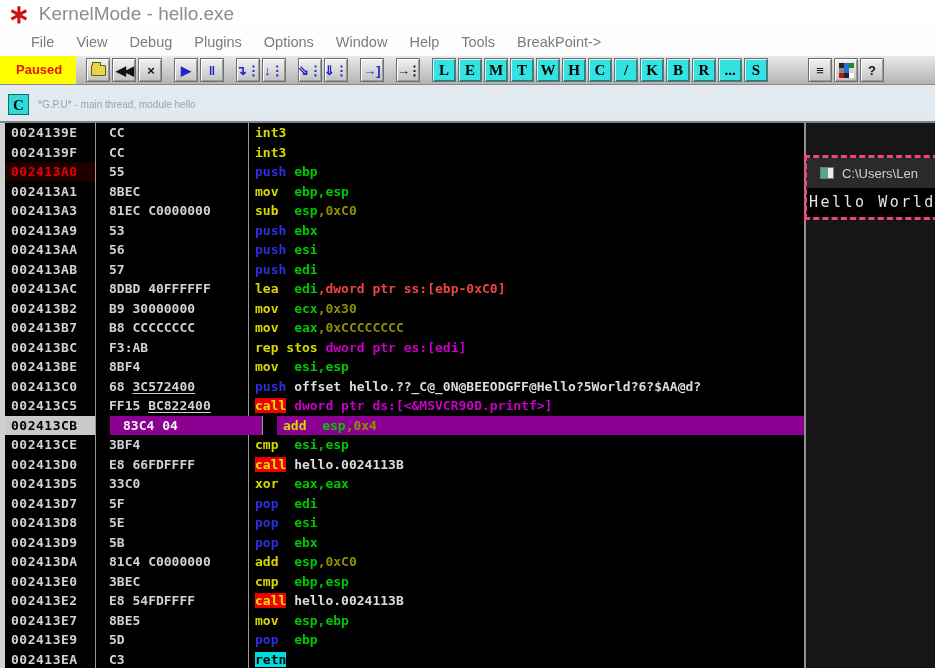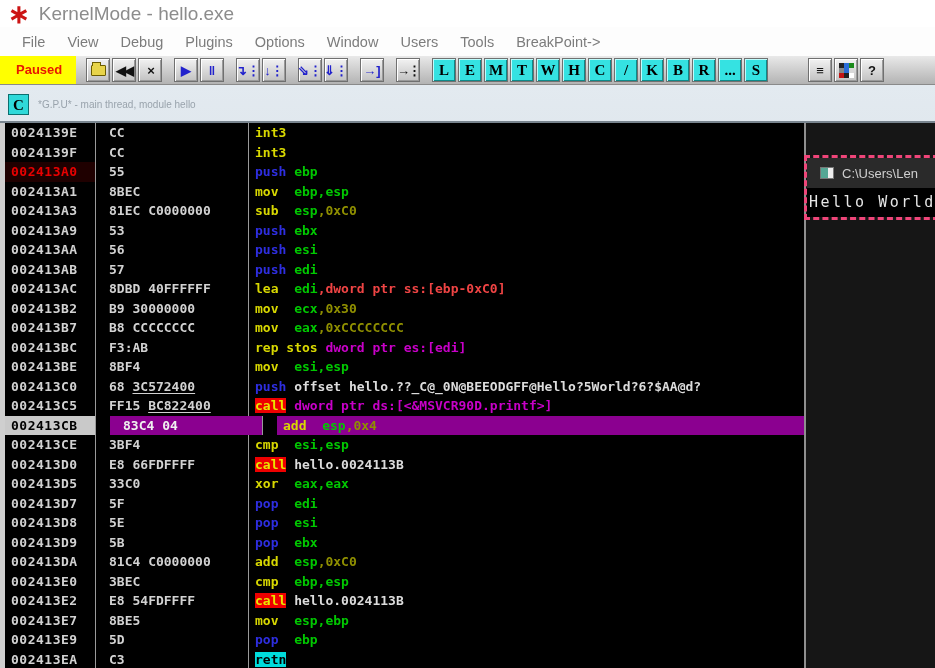--- a/index.html
+++ b/index.html
@@ -5,21 +5,21 @@
   * { margin:0; padding:0; box-sizing:border-box; }
   html,body { width:935px; height:668px; overflow:hidden; }
   body { position:relative; font-family:"Liberation Sans", sans-serif; background:#fff; }
 
   
   .titlebar { position:absolute; left:0; top:0; width:935px; height:27px; background:#ffffff; display:flex; align-items:center; }
   .app-icon { color:#cc1414; font-weight:bold; font-size:26px; line-height:22px; margin:0 9px 0 8px; }
   .title-text { color:#8c8c8c; font-size:19px; }
 
   
-  .menubar { position:absolute; left:0; top:27px; width:935px; height:29px; background:#fdfdfd; display:flex; align-items:center; padding-left:11px; }
+  .menubar { position:absolute; left:0; top:27px; width:935px; height:29px; background:#fdfdfd; display:flex; align-items:center; padding-left:20px; }
   .mi { color:#7c7c7c; font-size:14.5px; padding:0 11px; cursor:default; }
 
   
   .toolbar { position:absolute; left:0; top:56px; width:935px; height:29px;
     background:linear-gradient(#e9e9e9,#b3b3b3); border-bottom:1px solid #8a8a8a; display:flex; align-items:center; }
   .paused { position:absolute; left:0; top:0; width:76px; height:28px; background:#ffff00;
     color:#e81800; font-weight:bold; font-size:13px; line-height:28px; padding-left:16px; }
   .btnrow { display:flex; align-items:center; margin-left:86px; }
   .tbtn { width:24px; height:24px; margin-right:2px; background:linear-gradient(#f2f2f2,#c2c2c2);
     border:1px solid #707070; box-shadow:inset 1px 1px 0 #ffffff, inset -1px -1px 0 #9a9a9a;
@@ -77,21 +77,21 @@
   <span class="title-text">KernelMode - hello.exe</span>
 </div>
 
 <div class="menubar" id="menubar">
     <span class="mi">File</span>
     <span class="mi">View</span>
     <span class="mi">Debug</span>
     <span class="mi">Plugins</span>
     <span class="mi">Options</span>
     <span class="mi">Window</span>
-    <span class="mi">Users</span>
+    <span class="mi">Help</span>
     <span class="mi">Tools</span>
     <span class="mi">BreakPoint-&gt;</span>
   </div>
 
 <div class="toolbar">
   <div class="paused">Paused</div>
   <div class="btnrow" id="btnrow">
       <span class="tbtn ">
         <i class="folder-icon"></i>
       </span>

